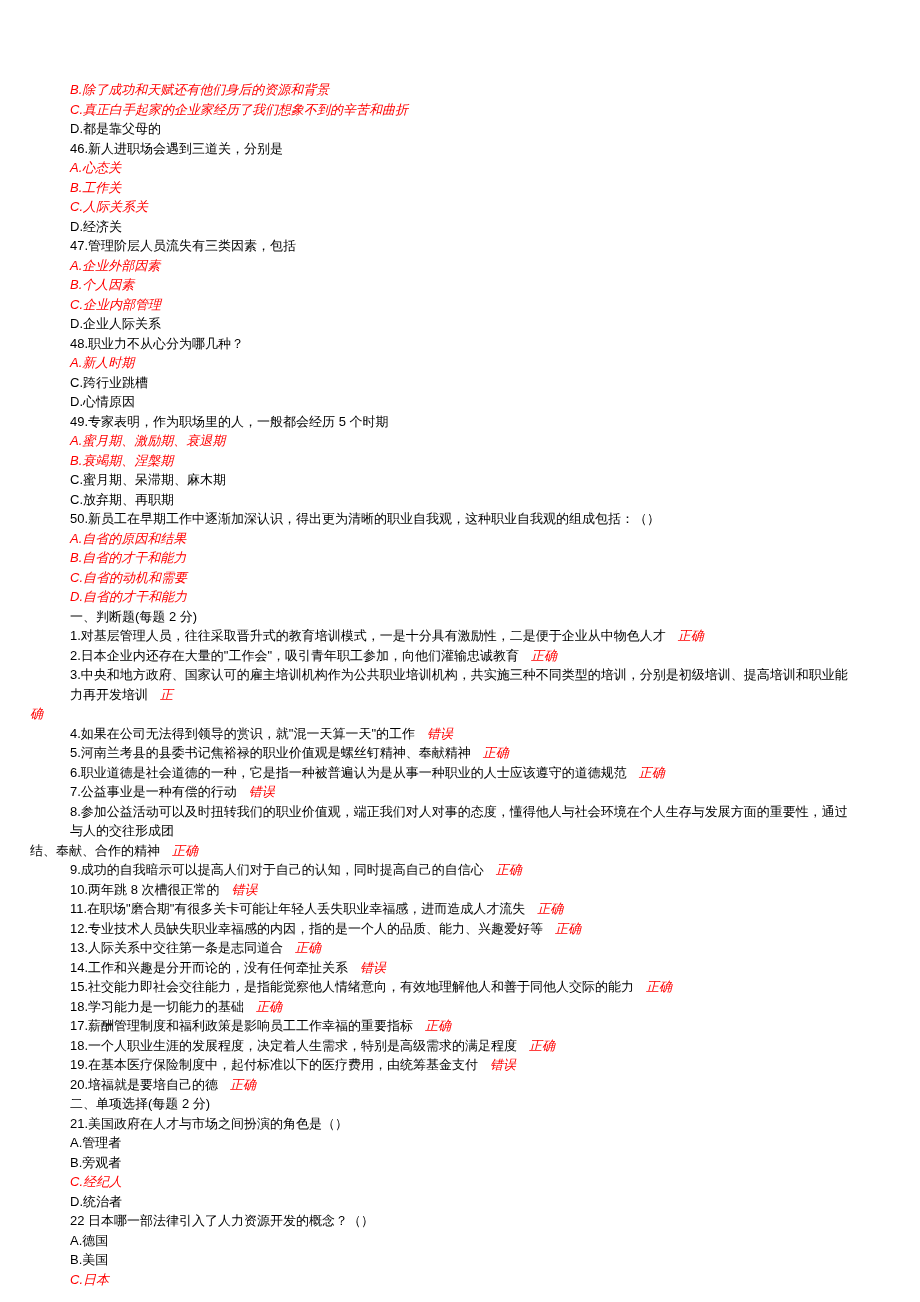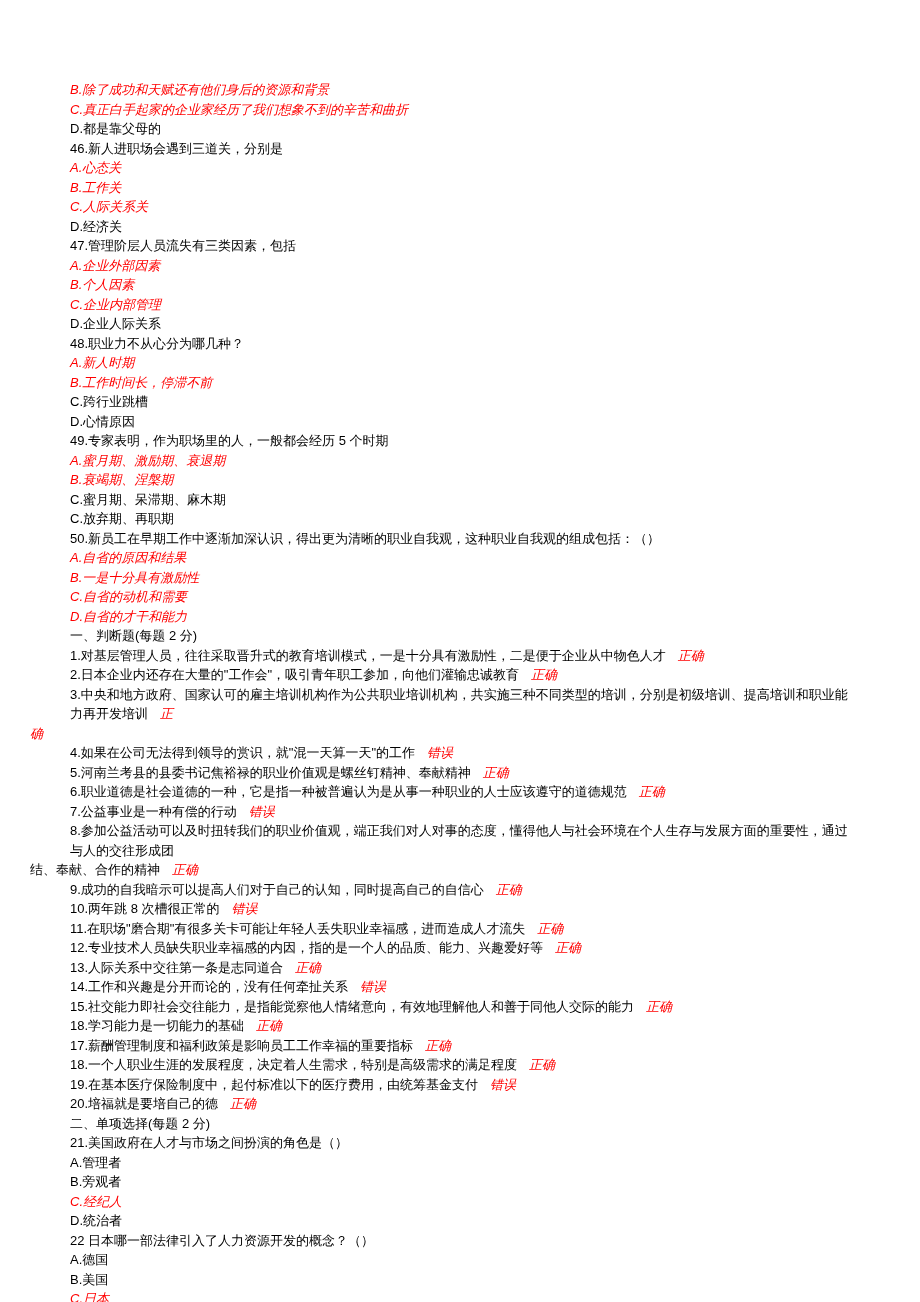--- a/index.html
+++ b/index.html
@@ -41,31 +41,30 @@
     <div class="line red"><span>B.工作关</span></div>
     <div class="line red"><span>C.人际关系关</span></div>
     <div class="line"><span>D.经济关</span></div>
     <div class="line"><span>47.管理阶层人员流失有三类因素，包括</span></div>
     <div class="line red"><span>A.企业外部因素</span></div>
     <div class="line red"><span>B.个人因素</span></div>
     <div class="line red"><span>C.企业内部管理</span></div>
     <div class="line"><span>D.企业人际关系</span></div>
     <div class="line"><span>48.职业力不从心分为哪几种？</span></div>
     <div class="line red"><span>A.新人时期</span></div>
-    <div class="line red"><span>B.工作时间长，停滞不前</span></div>
     <div class="line"><span>C.跨行业跳槽</span></div>
     <div class="line"><span>D.心情原因</span></div>
     <div class="line"><span>49.专家表明，作为职场里的人，一般都会经历 5 个时期</span></div>
     <div class="line red"><span>A.蜜月期、激励期、衰退期</span></div>
     <div class="line red"><span>B.衰竭期、涅槃期</span></div>
     <div class="line"><span>C.蜜月期、呆滞期、麻木期</span></div>
     <div class="line"><span>C.放弃期、再职期</span></div>
     <div class="line"><span>50.新员工在早期工作中逐渐加深认识，得出更为清晰的职业自我观，这种职业自我观的组成包括：（）</span></div>
     <div class="line red"><span>A.自省的原因和结果</span></div>
-    <div class="line red"><span>B.一是十分具有激励性</span></div>
+    <div class="line red"><span>B.自省的才干和能力</span></div>
     <div class="line red"><span>C.自省的动机和需要</span></div>
     <div class="line red"><span>D.自省的才干和能力</span></div>
     <div class="line"><span>一、判断题(每题 2 分)</span></div>
     <div class="line"><span>1.对基层管理人员，往往采取晋升式的教育培训模式，一是十分具有激励性，二是便于企业从中物色人才</span><span class="ans-correct">正确</span></div>
     <div class="line"><span>2.日本企业内还存在大量的"工作会"，吸引青年职工参加，向他们灌输忠诚教育</span><span class="ans-correct">正确</span></div>
     <div class="line"><span>3.中央和地方政府、国家认可的雇主培训机构作为公共职业培训机构，共实施三种不同类型的培训，分别是初级培训、提高培训和职业能力再开发培训</span><span class="ans-correct">正</span></div>
     <div class="line wrap-line red">确</div>
     <div class="line"><span>4.如果在公司无法得到领导的赏识，就"混一天算一天"的工作</span><span class="ans-correct">错误</span></div>
     <div class="line"><span>5.河南兰考县的县委书记焦裕禄的职业价值观是螺丝钉精神、奉献精神</span><span class="ans-correct">正确</span></div>
     <div class="line"><span>6.职业道德是社会道德的一种，它是指一种被普遍认为是从事一种职业的人士应该遵守的道德规范</span><span class="ans-correct">正确</span></div>

